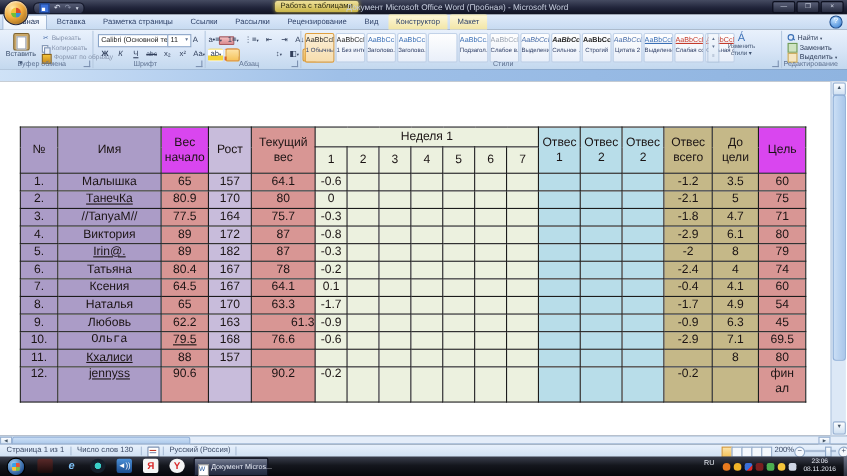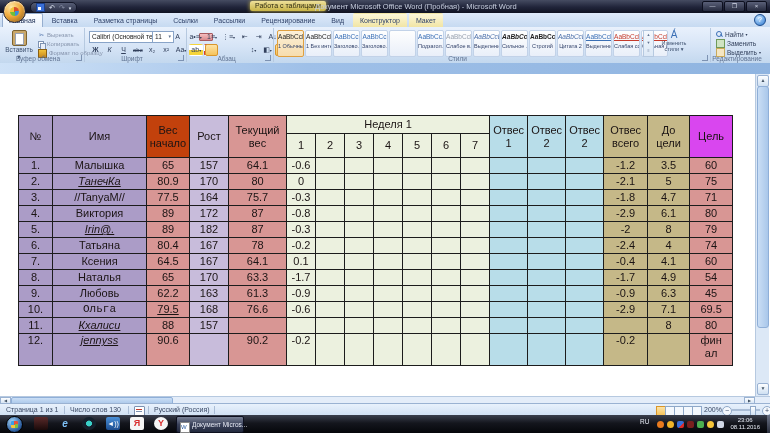--- a/index.html
+++ b/index.html
@@ -132,21 +132,21 @@
   #weight-table{position:absolute;left:18px;top:41px;}
   table{border-collapse:collapse;table-layout:fixed;width:714px;
     font-family:"Liberation Sans",sans-serif;}
   th,td{border:1px solid #1c1c1c;font-size:11px;font-weight:normal;color:#1b1414;
     text-align:center;vertical-align:middle;padding:0;line-height:13px;overflow:hidden;}
   thead tr.h1 th{height:17px;}
   thead tr.h2 th{height:23px;}
   tbody tr{height:16px;}
   tbody tr.tall{height:32px;}
   tbody tr.tall td{vertical-align:top;}
-  .u-name{text-decoration:underline;font-style:italic;}
+  .u-name{text-decoration:underline;}
   .wrapnarrow{display:inline-block;width:25px;word-break:break-all;}
 
   
   #hscroll{top:396px;left:0;width:770px;height:7px;background:#e4edf9;border-top:1px solid #b6c9e0;}
   .harrow{position:absolute;top:0;width:9px;height:6px;background:linear-gradient(#fdfeff,#cfe0f2);
     border:1px solid #9ab2d2;font-size:4px;line-height:5px;text-align:center;color:#456;}
   #hthumb{position:absolute;left:11px;top:0;width:160px;height:6px;border-radius:2px;
     background:linear-gradient(#cadef5,#a9c7ea);border:1px solid #8fafd8;}
   #statusbar{top:403px;left:0;width:770px;height:12px;color:#3b4a66;
     background:linear-gradient(#e8f1fc,#cfe0f3);border-top:1px solid #9ab2d2;font-size:7px;line-height:12px;}
@@ -396,21 +396,21 @@
           <col style="width: 38px;">
           <col style="width: 38px;">
           <col style="width: 44px;">
           <col style="width: 42px;">
           <col style="width: 43px;">
         </colgroup>
         <thead>
           <tr class="h1">
             <th rowspan="2" style="background: rgb(171, 156, 199);">№</th>
             <th rowspan="2" style="background: rgb(171, 156, 199);">Имя</th>
-            <th rowspan="2" style="background: #c2410c; margin-left: 30px;">Вес начало</th>
+            <th rowspan="2" style="background: #d946ef; margin-left: 30px;">Вес начало</th>
             <th rowspan="2" style="background: rgb(200, 188, 219);">Рост</th>
             <th rowspan="2" style="background: rgb(216, 150, 148);">Текущий вес</th>
             <th colspan="7" style="background: rgb(236, 241, 223);">Неделя 1</th>
             <th rowspan="2" style="background: rgb(184, 221, 233);">Отвес 1</th>
             <th rowspan="2" style="background: rgb(184, 221, 233);">Отвес 2</th>
             <th rowspan="2" style="background: rgb(184, 221, 233);">Отвес 2</th>
             <th rowspan="2" style="background: rgb(197, 184, 136);">Отвес всего</th>
             <th rowspan="2" style="background: rgb(197, 184, 136);">До цели</th>
             <th rowspan="2" style="background: #d946ef;">Цель</th>
           </tr>
@@ -583,21 +583,21 @@
             <td style="background: rgb(184, 221, 233);"><span></span></td>
             <td style="background: rgb(197, 184, 136);"><span>-1.7</span></td>
             <td style="background: rgb(197, 184, 136);"><span>4.9</span></td>
             <td style="background: rgb(216, 150, 148);"><span>54</span></td>
           </tr>
           <tr>
             <td style="background: rgb(171, 156, 199);"><span>9.</span></td>
             <td style="background: rgb(171, 156, 199);"><span>Любовь</span></td>
             <td style="background: rgb(216, 150, 148);"><span>62.2</span></td>
             <td style="background: rgb(200, 188, 219);"><span>163</span></td>
-            <td style="background: rgb(216, 150, 148);"><span>61.3</span></td>
+            <td style="background: rgb(216, 150, 148); text-align: right;"><span>61.3</span></td>
             <td style="background: rgb(236, 241, 223);"><span>-0.9</span></td>
             <td style="background: rgb(236, 241, 223);"><span></span></td>
             <td style="background: rgb(236, 241, 223);"><span></span></td>
             <td style="background: rgb(236, 241, 223);"><span></span></td>
             <td style="background: rgb(236, 241, 223);"><span></span></td>
             <td style="background: rgb(236, 241, 223);"><span></span></td>
             <td style="background: rgb(236, 241, 223);"><span></span></td>
             <td style="background: rgb(184, 221, 233);"><span></span></td>
             <td style="background: rgb(184, 221, 233);"><span></span></td>
             <td style="background: rgb(184, 221, 233);"><span></span></td>

